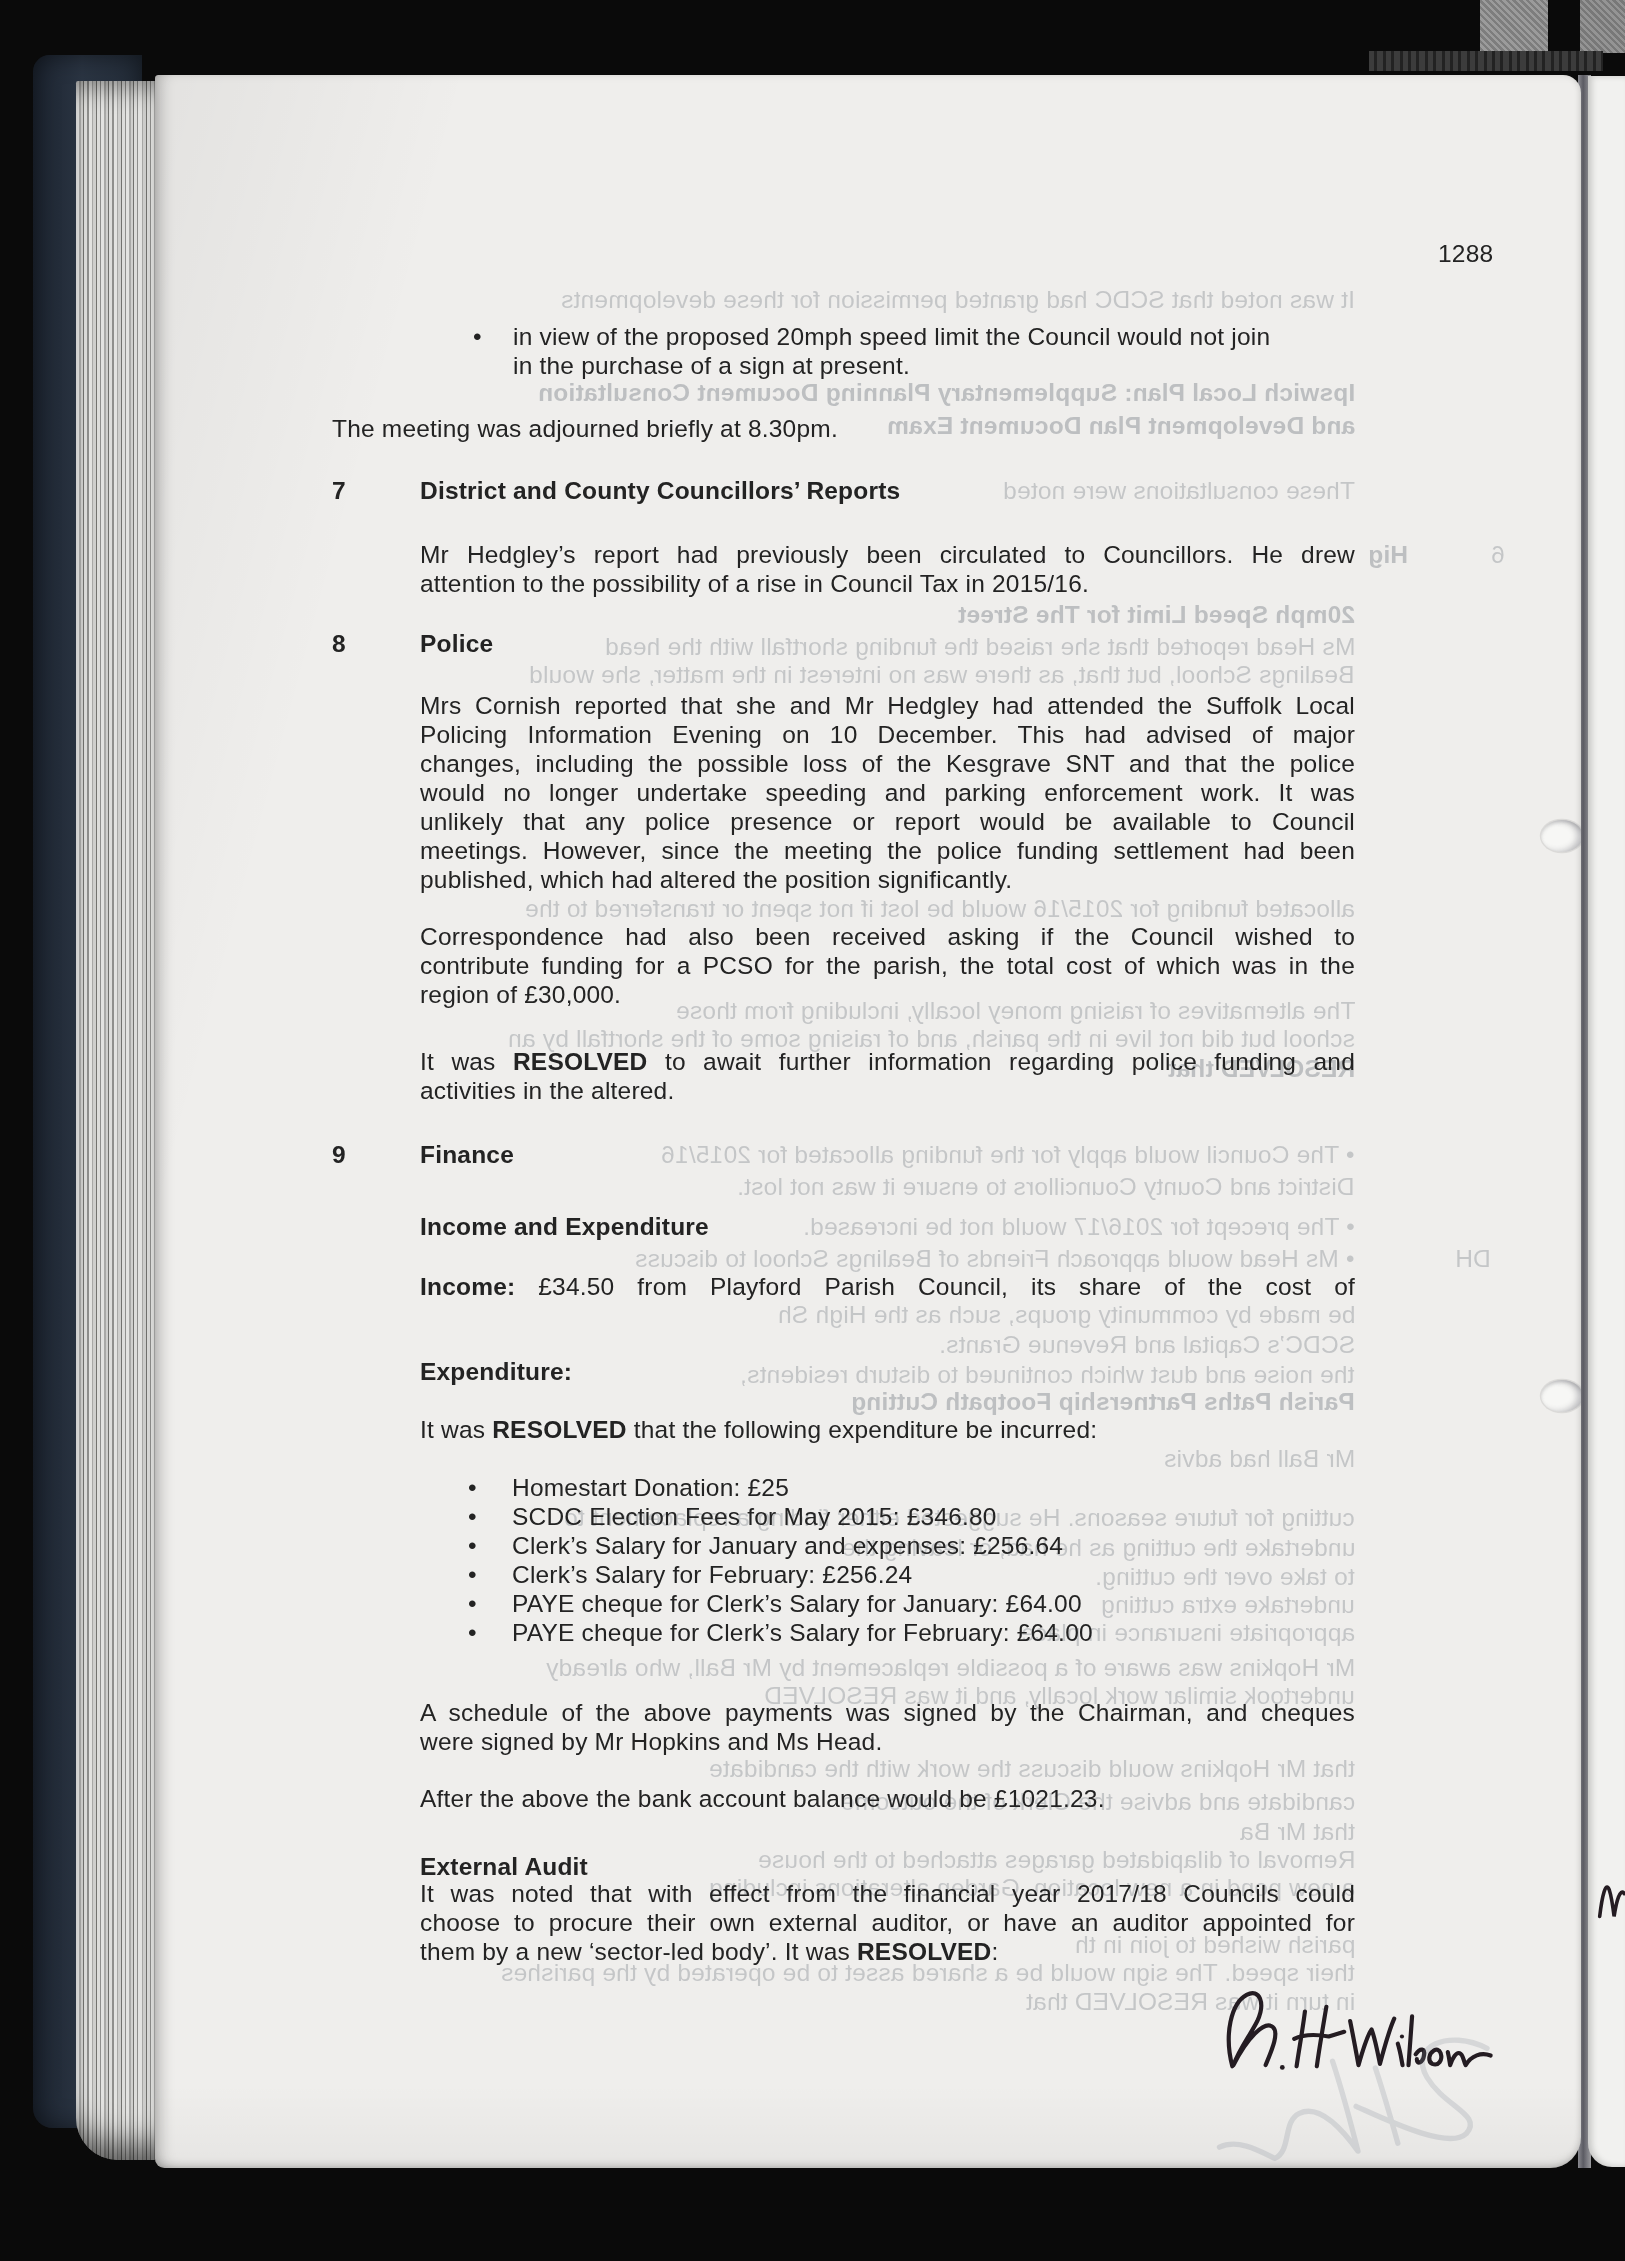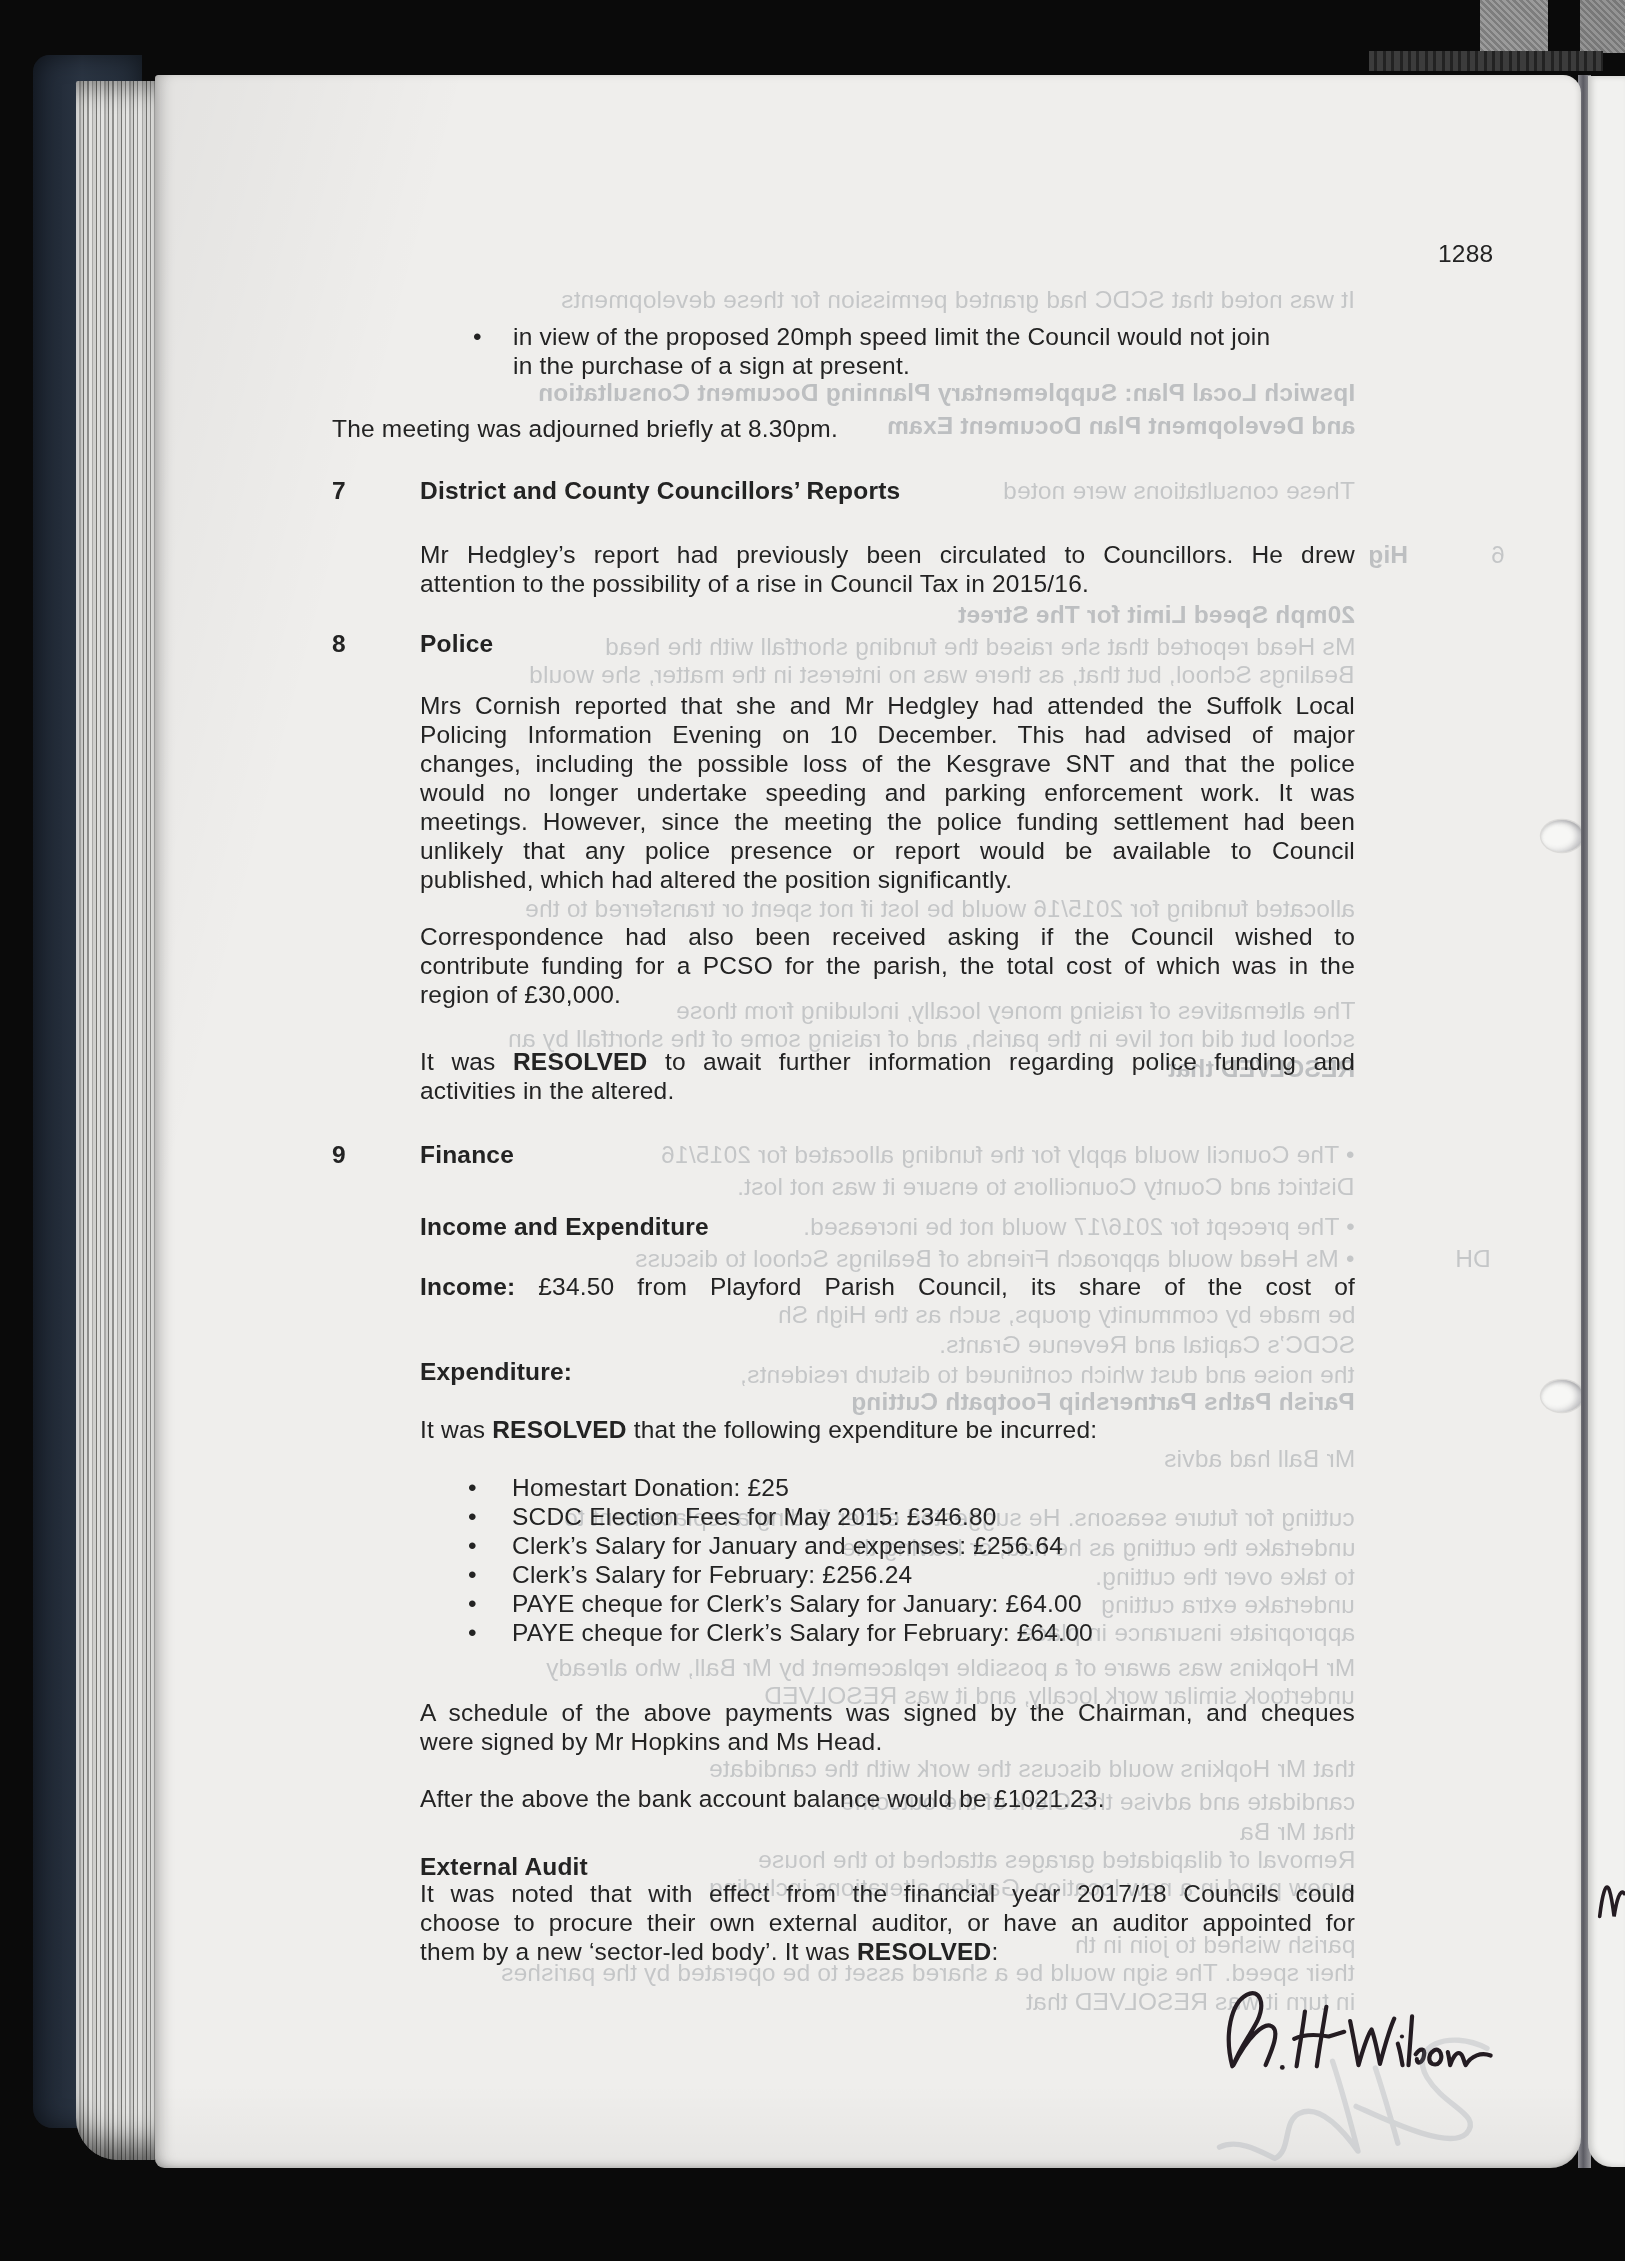--- a/index.html
+++ b/index.html
@@ -121,22 +121,22 @@
       <div class="ln">attention to the possibility of a rise in Council Tax in 2015/16.</div>
     </div>
 
   <div class="abs txt b" style="left:177px;top:554px">8</div>
   <div class="abs txt b nowrap" style="left:265px;top:554px">Police</div>
   <div class="abs txt col" style="left:265px;top:616px">
       <div class="ln jl">Mrs Cornish reported that she and Mr Hedgley had attended the Suffolk Local</div>
       <div class="ln jl">Policing Information Evening on 10 December.  This had advised of major</div>
       <div class="ln jl">changes, including the possible loss of the Kesgrave SNT and that the police</div>
       <div class="ln jl">would no longer undertake speeding and parking enforcement work.  It was</div>
+      <div class="ln jl">unlikely that any police presence or report would be available to Council</div>
       <div class="ln jl">meetings. However, since the meeting the police funding settlement had been</div>
-      <div class="ln jl">unlikely that any police presence or report would be available to Council</div>
       <div class="ln">published, which had altered the position significantly.</div>
     </div>
   <div class="abs txt col" style="left:265px;top:847px">
       <div class="ln jl">Correspondence had also been received asking if the Council wished to</div>
       <div class="ln jl">contribute funding for a PCSO for the parish, the total cost of which was in the</div>
       <div class="ln">region of £30,000.</div>
     </div>
   <div class="abs txt col" style="left:265px;top:972px">
       <div class="ln jl">It was <b>RESOLVED</b> to await further information regarding police funding and</div>
       <div class="ln">activities in the altered.</div>

